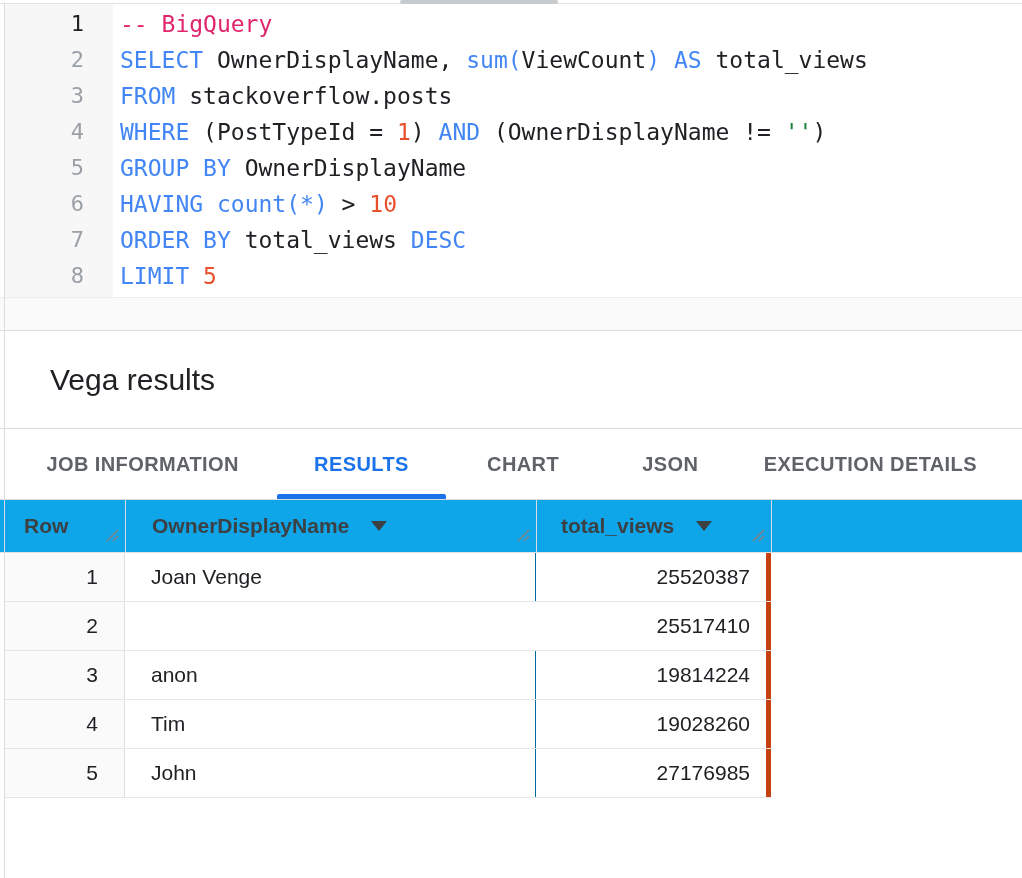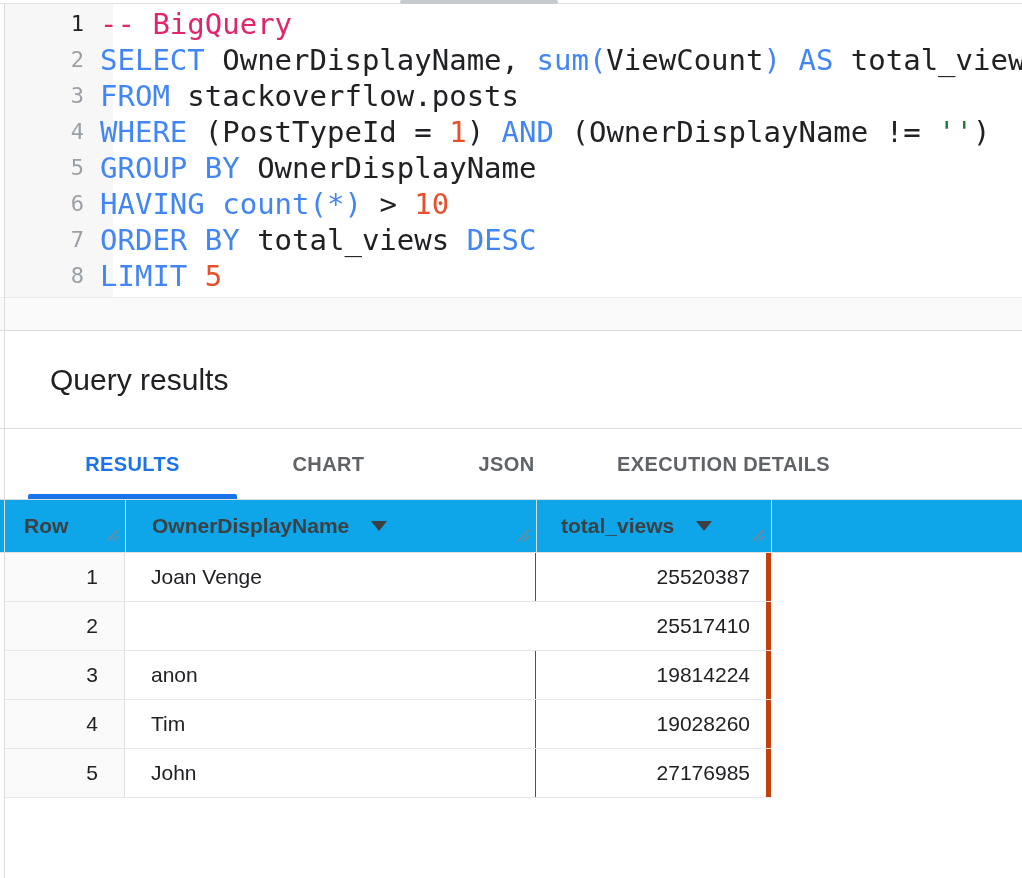--- a/index.html
+++ b/index.html
@@ -23,23 +23,23 @@
   .editor-gutter {
     position: absolute; left: 5px; top: 4px; bottom: 33px; width: 108px;
     background: #f7f7f7;
     font-family: "DejaVu Sans Mono", monospace;
     font-size: 22px; line-height: 36px;
     padding-top: 2px;
   }
   .gutter-num { height: 36px; width: 79px; text-align: right; color: #9aa0a6; }
   .gutter-num.active { color: #202124; }
   .editor-code {
-    position: absolute; left: 100px; top: 4px; right: 0;
+    position: absolute; left: 120px; top: 4px; right: 0;
     font-family: "DejaVu Sans Mono", monospace;
-    font-size: 29px; line-height: 36px;
+    font-size: 23px; line-height: 36px;
     white-space: pre; padding-top: 2px;
   }
   .code-line { height: 36px; }
   .tk-kw     { color: #4285f4; }
   .tk-fn     { color: #4285f4; }
   .tk-plain  { color: #202124; }
   .tk-comment{ color: #e0256d; }
   .tk-num    { color: #e8502c; }
   .tk-str    { color: #188038; }
   .editor-footer {
@@ -134,24 +134,27 @@
       <div class="gutter-num">5</div>
       <div class="gutter-num">6</div>
       <div class="gutter-num">7</div>
       <div class="gutter-num">8</div>
     </div>
   <div class="editor-code"><div class="code-line"><span class="tk-comment">-- BigQuery</span></div><div class="code-line"><span class="tk-kw">SELECT</span><span class="tk-plain"> OwnerDisplayName, </span><span class="tk-fn">sum(</span><span class="tk-plain">ViewCount</span><span class="tk-fn">)</span><span class="tk-plain"> </span><span class="tk-kw">AS</span><span class="tk-plain"> total_views</span></div><div class="code-line"><span class="tk-kw">FROM</span><span class="tk-plain"> stackoverflow.posts</span></div><div class="code-line"><span class="tk-kw">WHERE</span><span class="tk-plain"> (PostTypeId = </span><span class="tk-num">1</span><span class="tk-plain">) </span><span class="tk-kw">AND</span><span class="tk-plain"> (OwnerDisplayName != </span><span class="tk-str">''</span><span class="tk-plain">)</span></div><div class="code-line"><span class="tk-kw">GROUP BY</span><span class="tk-plain"> OwnerDisplayName</span></div><div class="code-line"><span class="tk-kw">HAVING</span><span class="tk-plain"> </span><span class="tk-fn">count(*)</span><span class="tk-plain"> &gt; </span><span class="tk-num">10</span></div><div class="code-line"><span class="tk-kw">ORDER BY</span><span class="tk-plain"> total_views </span><span class="tk-kw">DESC</span></div><div class="code-line"><span class="tk-kw">LIMIT</span><span class="tk-plain"> </span><span class="tk-num">5</span></div></div>
   <div class="editor-footer"></div>
 </div>
 
 <div class="section-qr">
-  <span>Query results</span>
+  <span>Vega results</span>
 </div>
 
 <div class="tabs">
+    <div class="tab" style="width: 285px;">
+      <span>JOB INFORMATION</span>
+    </div>
     <div class="tab active" style="width: 209px;">
       <span>RESULTS</span>
       <div class="tab-underline"></div>
     </div>
     <div class="tab" style="width: 143px;">
       <span>CHART</span>
     </div>
     <div class="tab" style="width: 173px; justify-content: center;">
       <span>JSON</span>
     </div>

